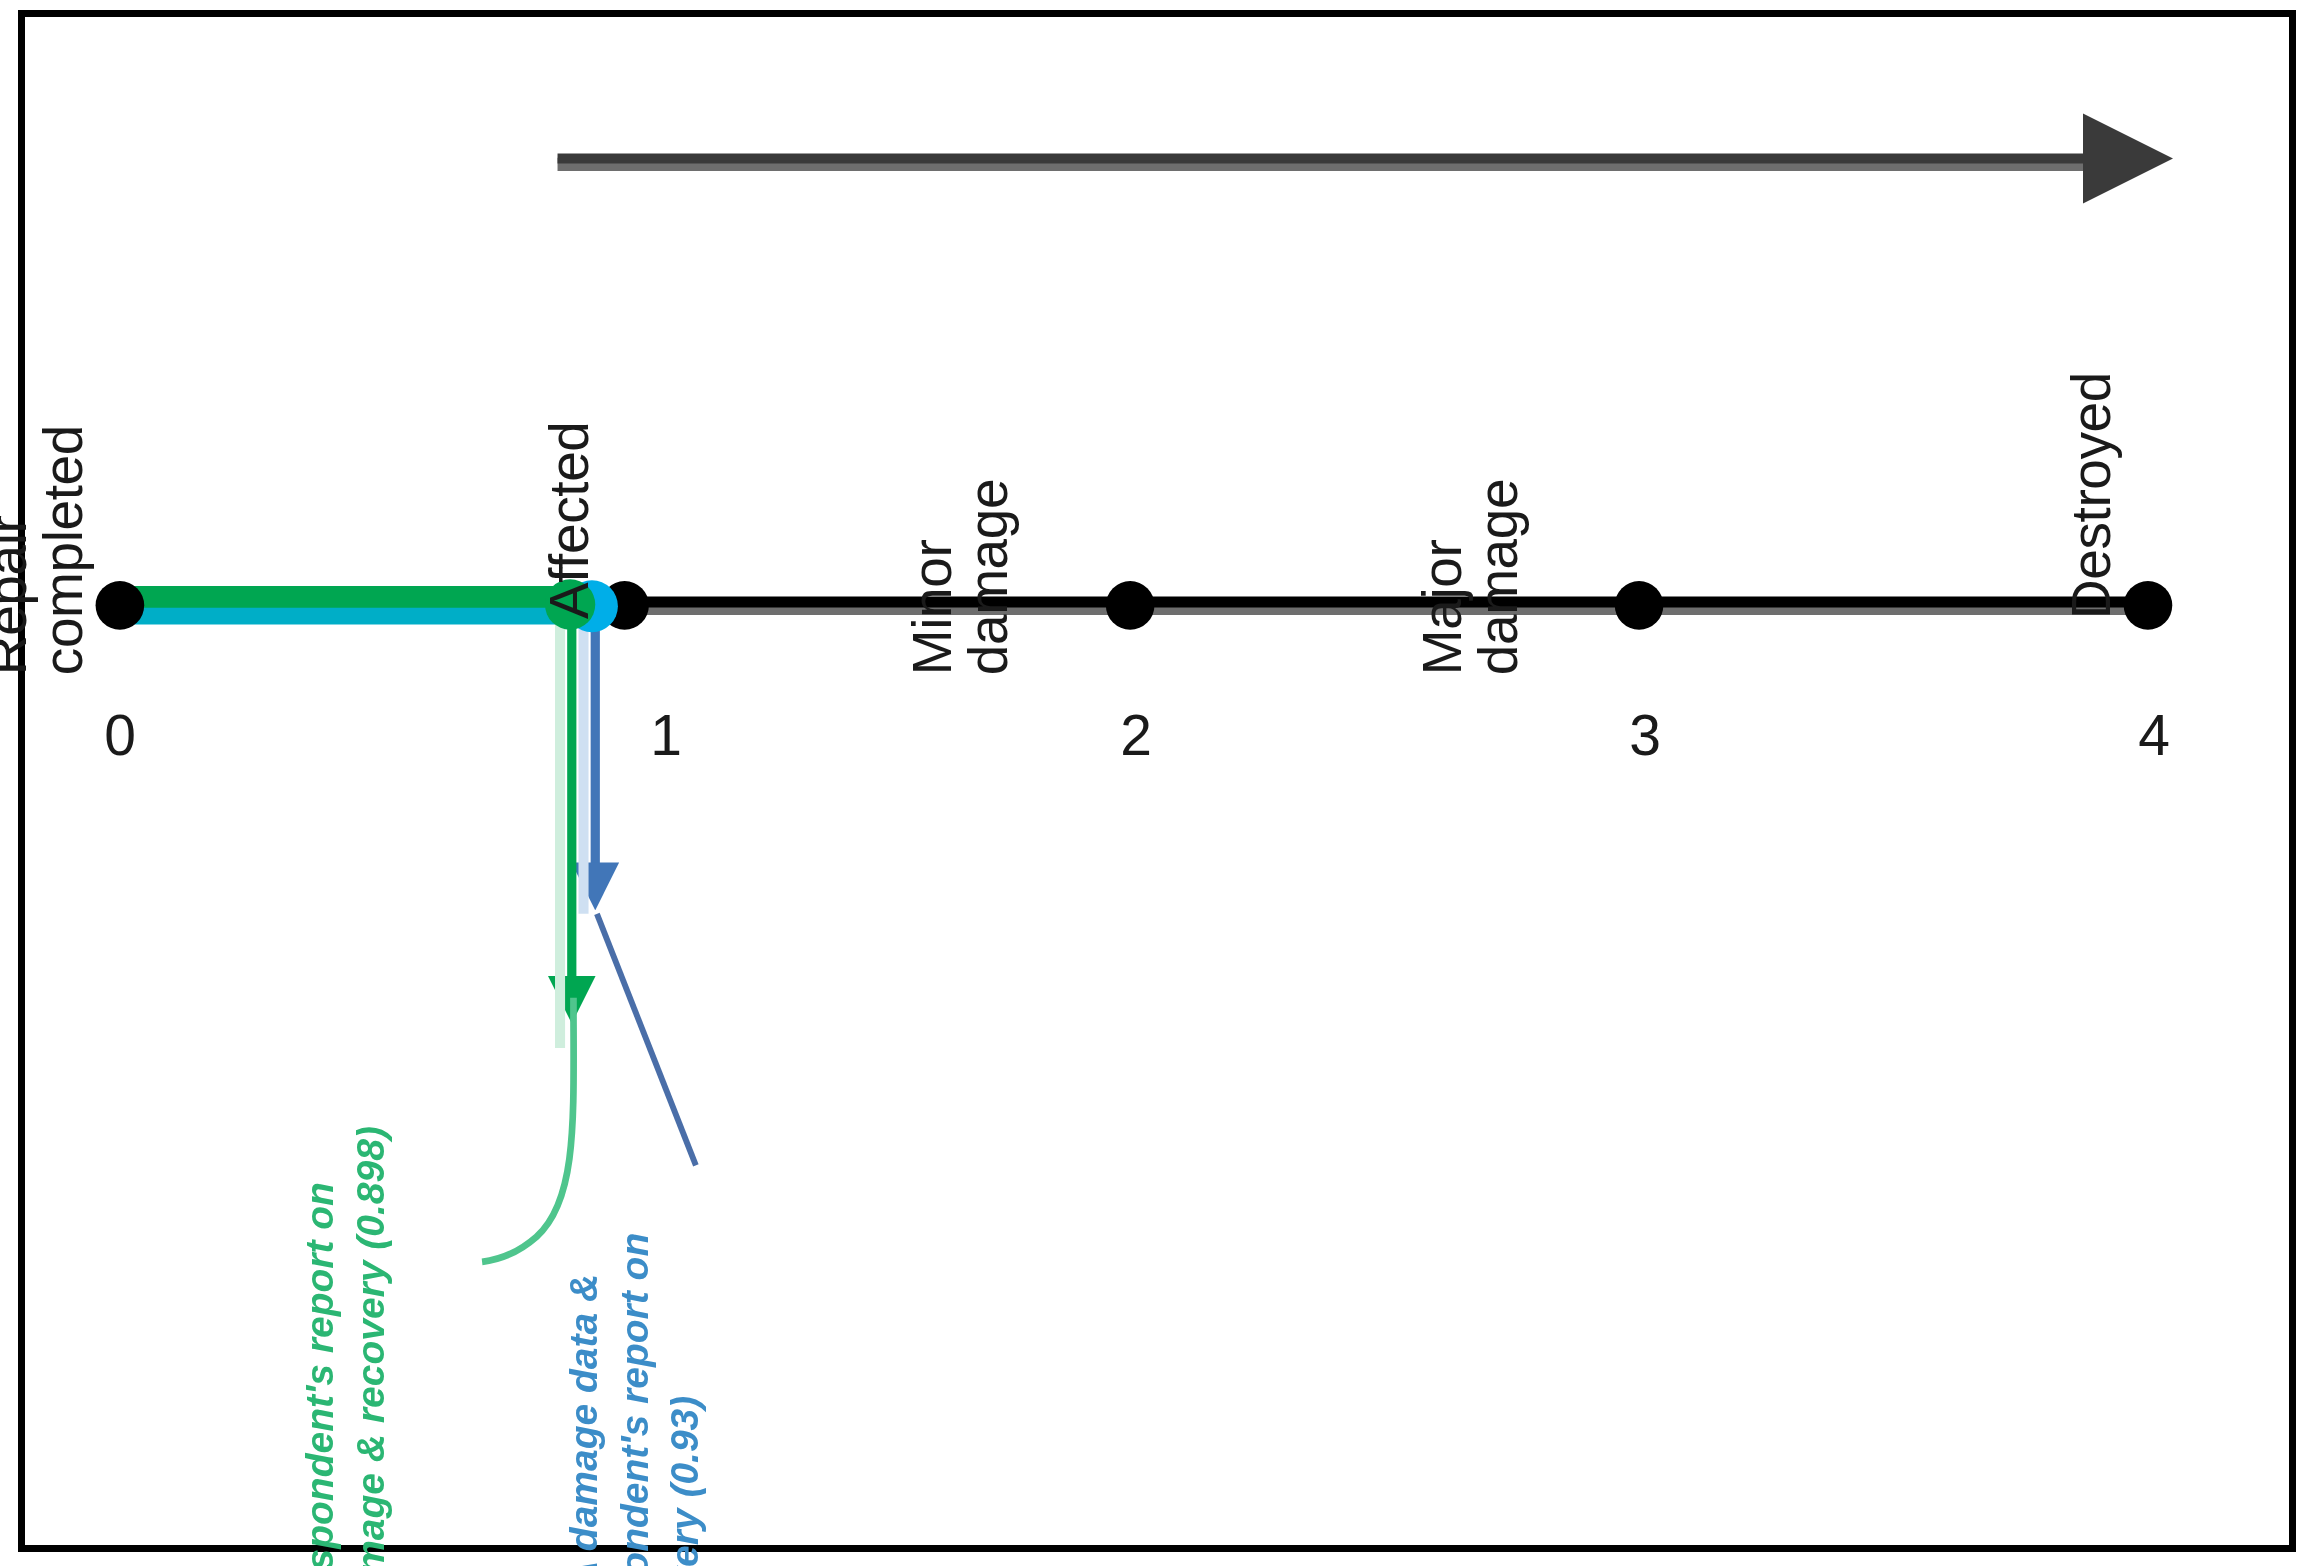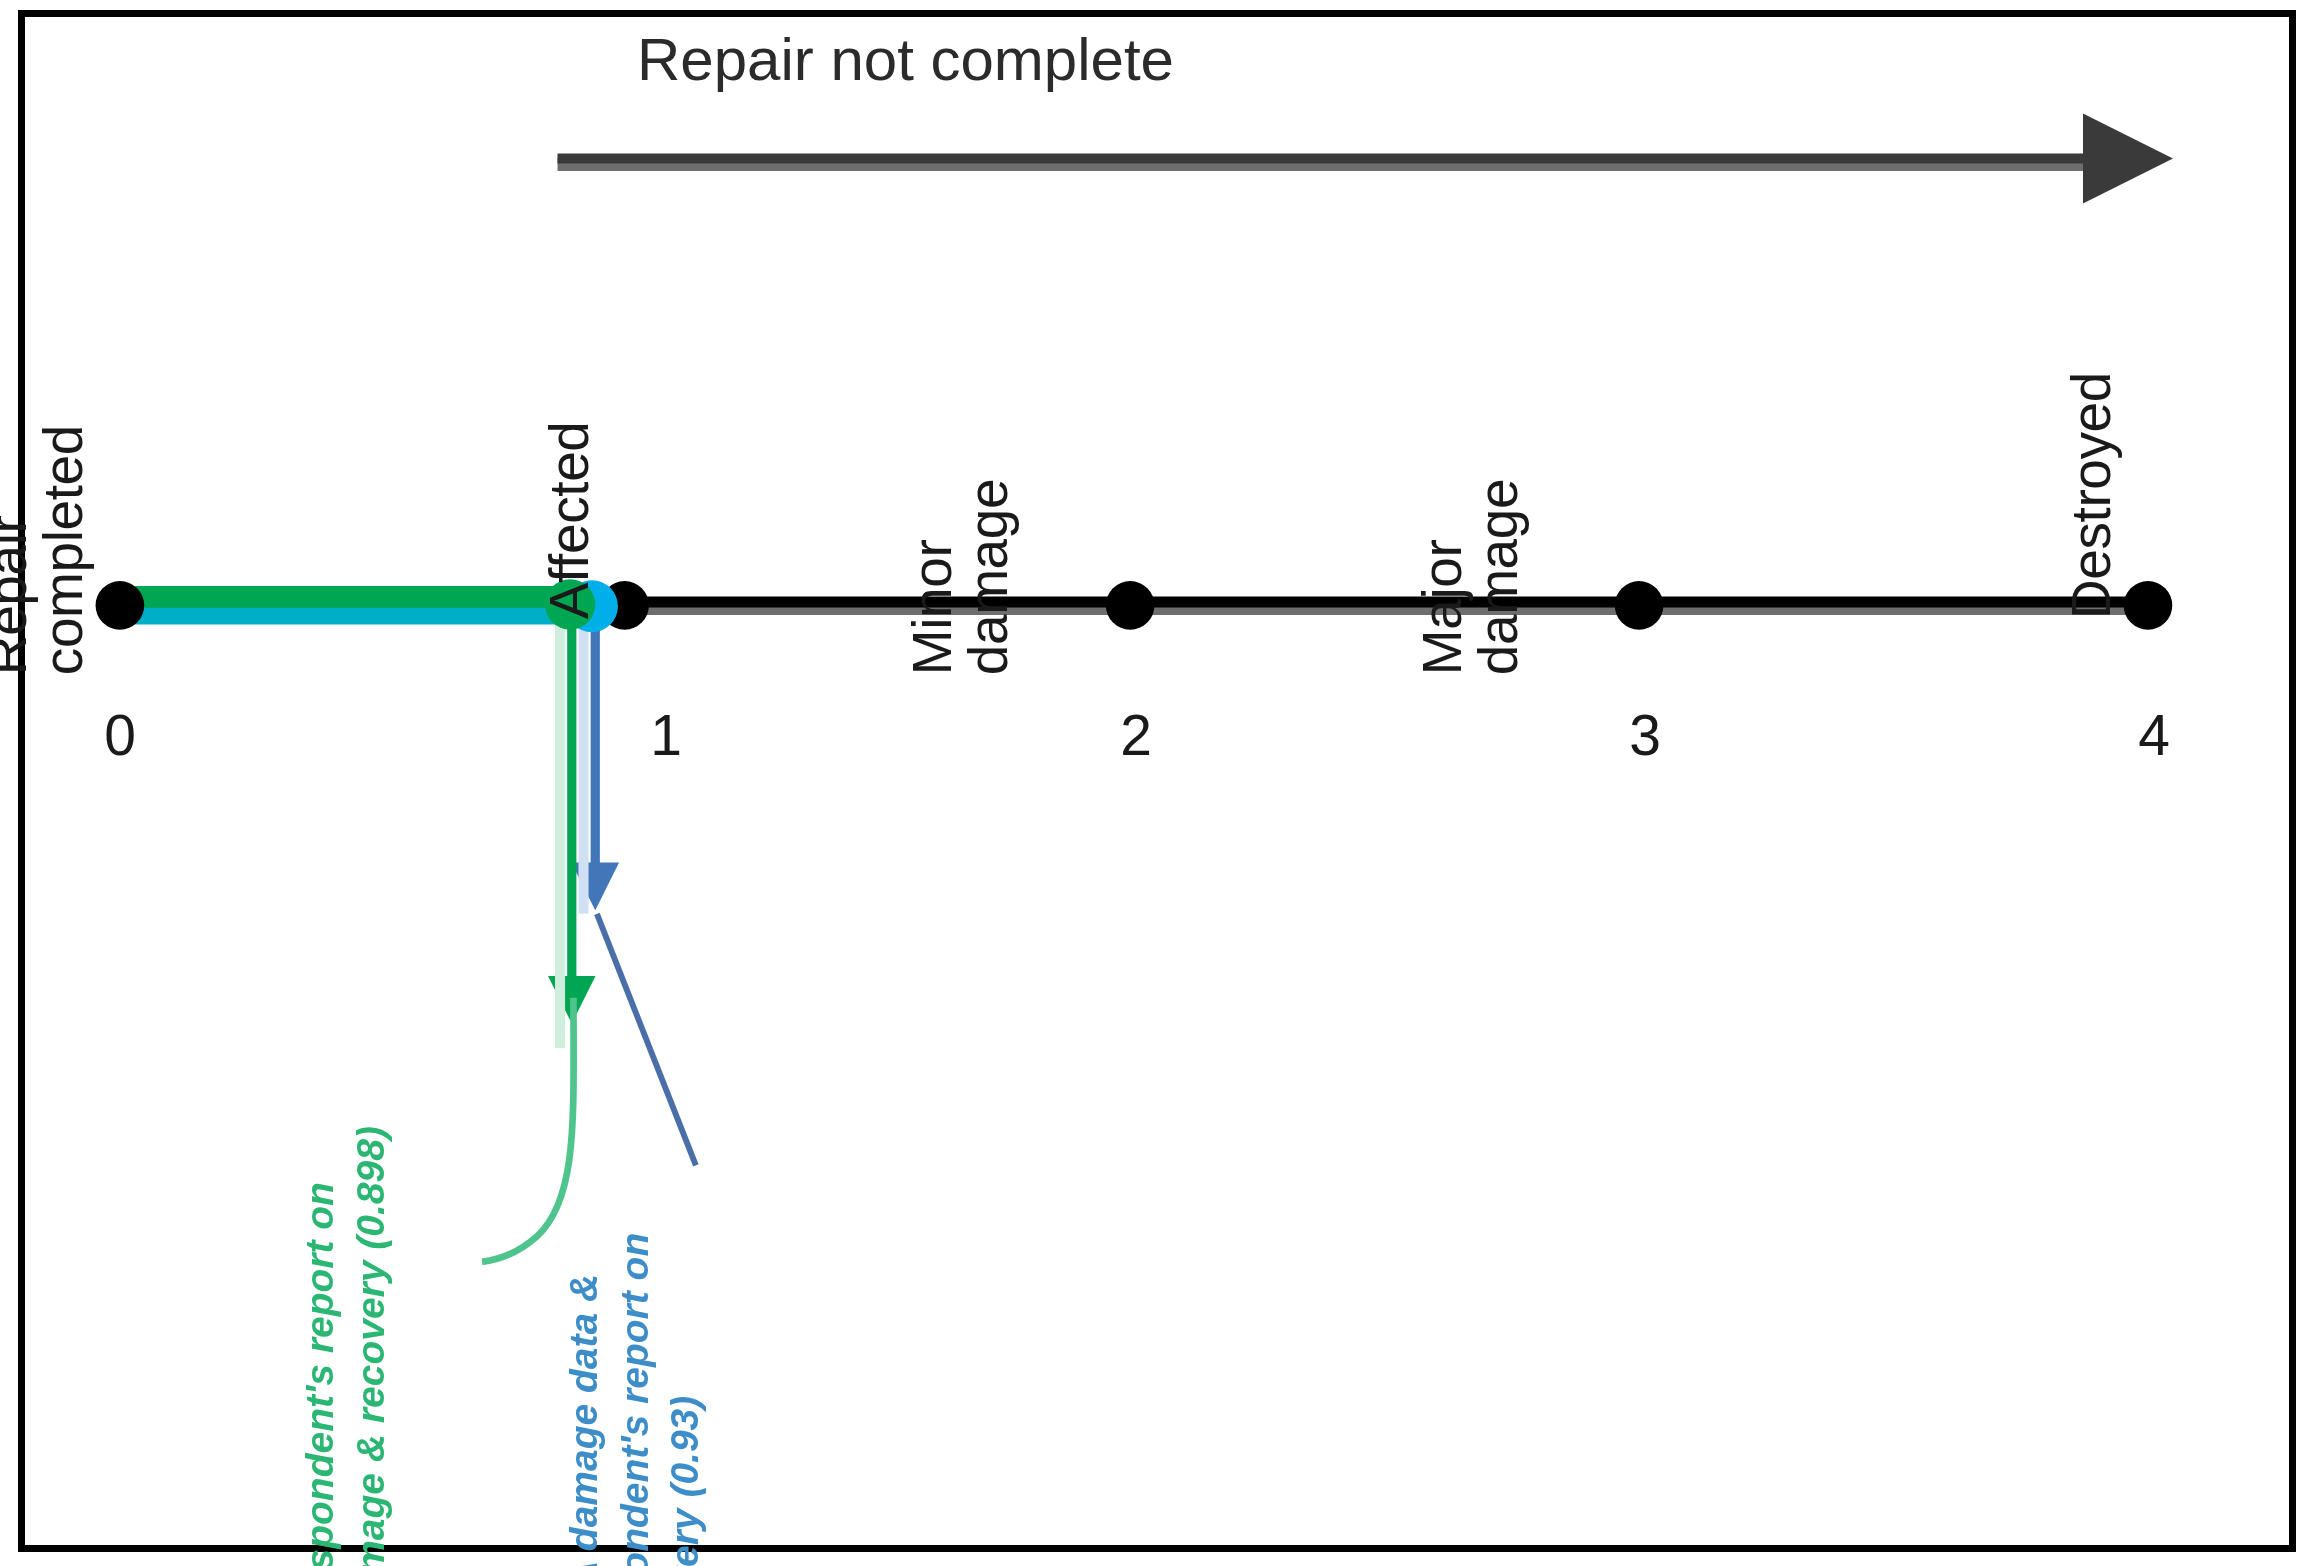--- a/index.html
+++ b/index.html
@@ -137,21 +137,20 @@
       <circle cx="1955" cy="722" r="29" fill="#000000"></circle>
       <circle cx="2562" cy="722" r="29" fill="#000000"></circle>
     </g>
 
     <g>
       <circle cx="706" cy="723" r="31" fill="#00AEE8"></circle>
       <circle cx="680" cy="721" r="30" fill="#00A651"></circle>
     </g>
   </svg>
 
-  <div id="top-caption">Repair not complete</div>
 
   <div class="scale-label" style="left:91px; top:563px;">
     <span class="ln">Repair</span>
     <span class="ln">completed</span>
   </div>
 
   <div class="scale-label" style="left:597px; top:563px;">
     <span class="ln">Affected</span>
   </div>
 

